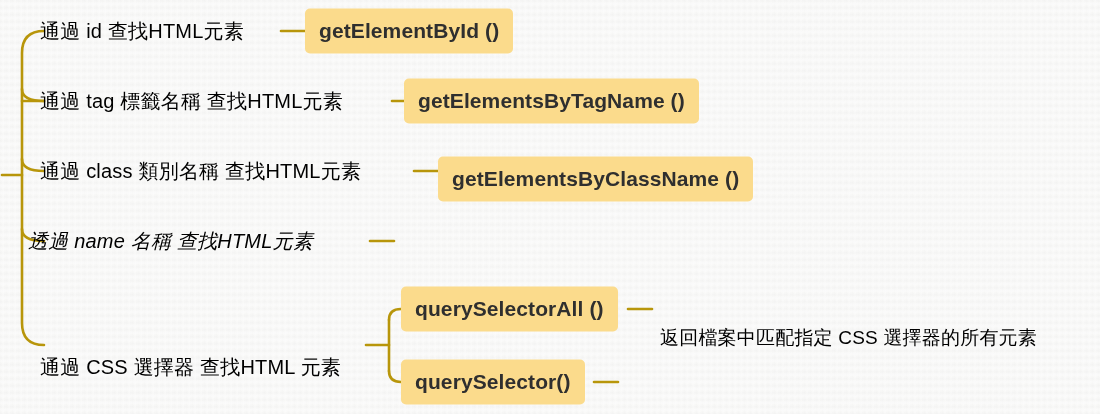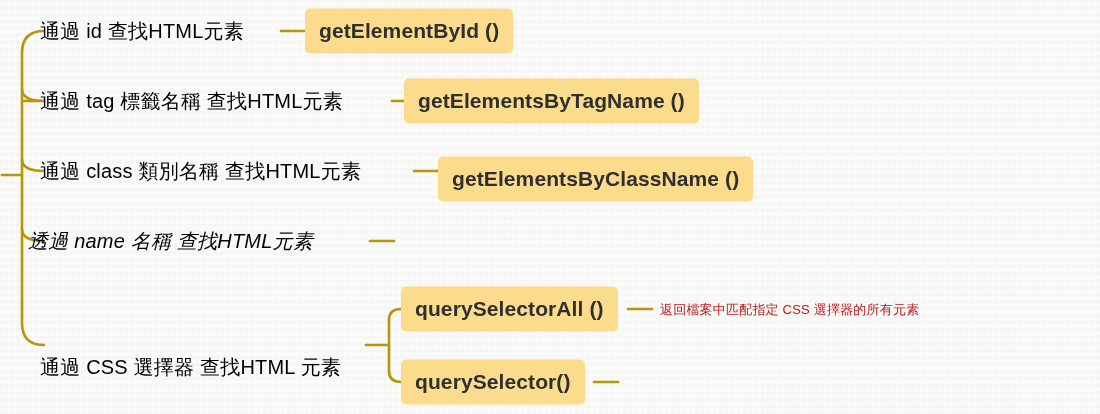--- a/index.html
+++ b/index.html
@@ -62,26 +62,27 @@
     font-size: 20px;
     line-height: 1;
     letter-spacing: 0.2px;
     white-space: nowrap;
     transform: translateY(-50%);
   }
 
   .desc-label {
     position: absolute;
     z-index: 2;
-    color: #b91c1c;
-    font-size: 13px;
+    color: #000000;
+    font-size: 19px;
     line-height: 1;
     letter-spacing: 0.2px;
     white-space: nowrap;
     transform: translateY(-50%);
+    margin-top: 28px;
   }
 
   .method-badge {
     position: absolute;
     z-index: 2;
     background-color: #fbdb8c;
     color: #2f2f2f;
     font-size: 21px;
     font-weight: bold;
     line-height: 1;

